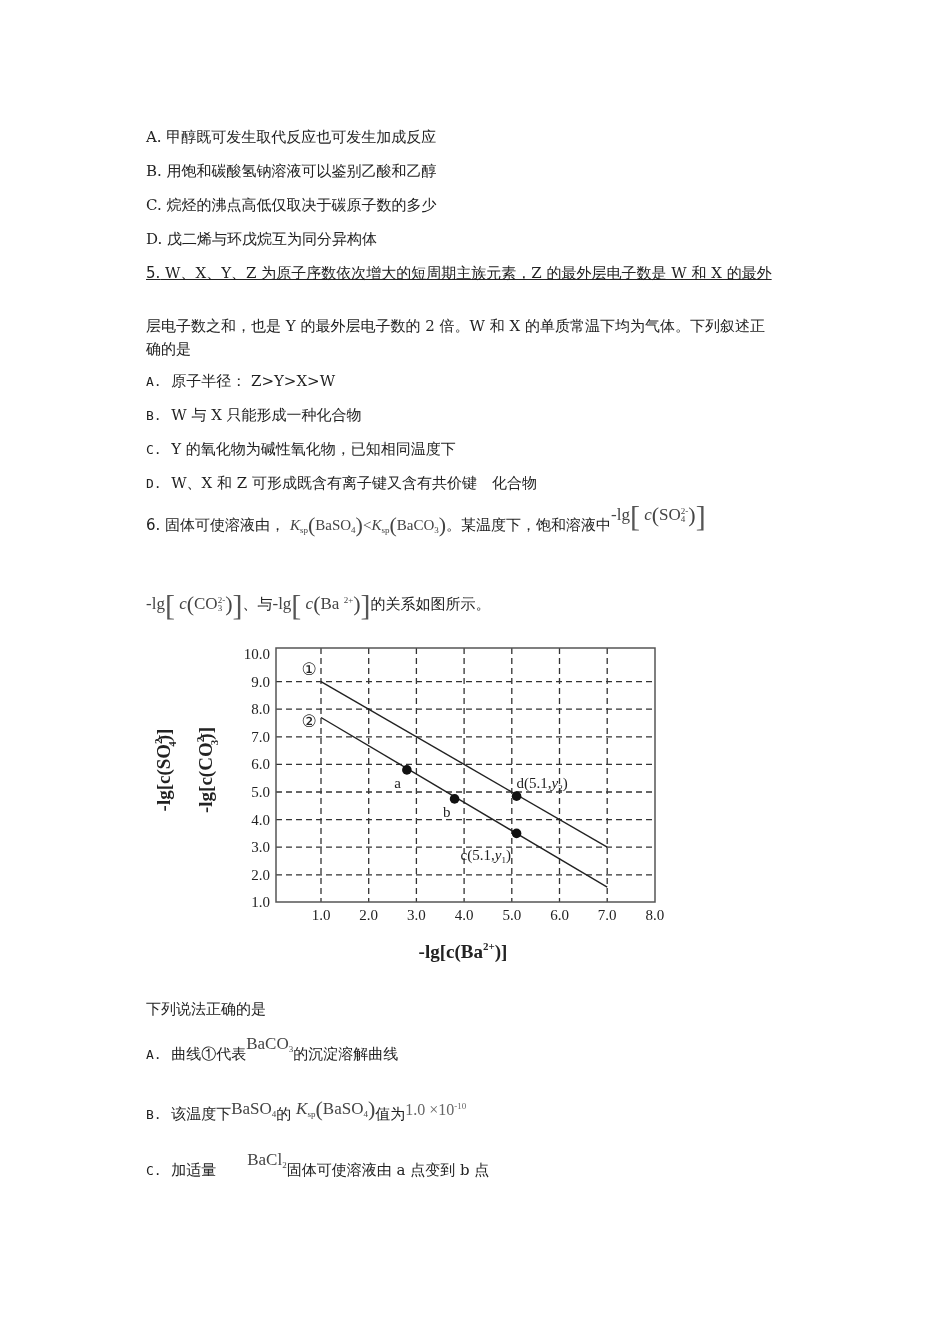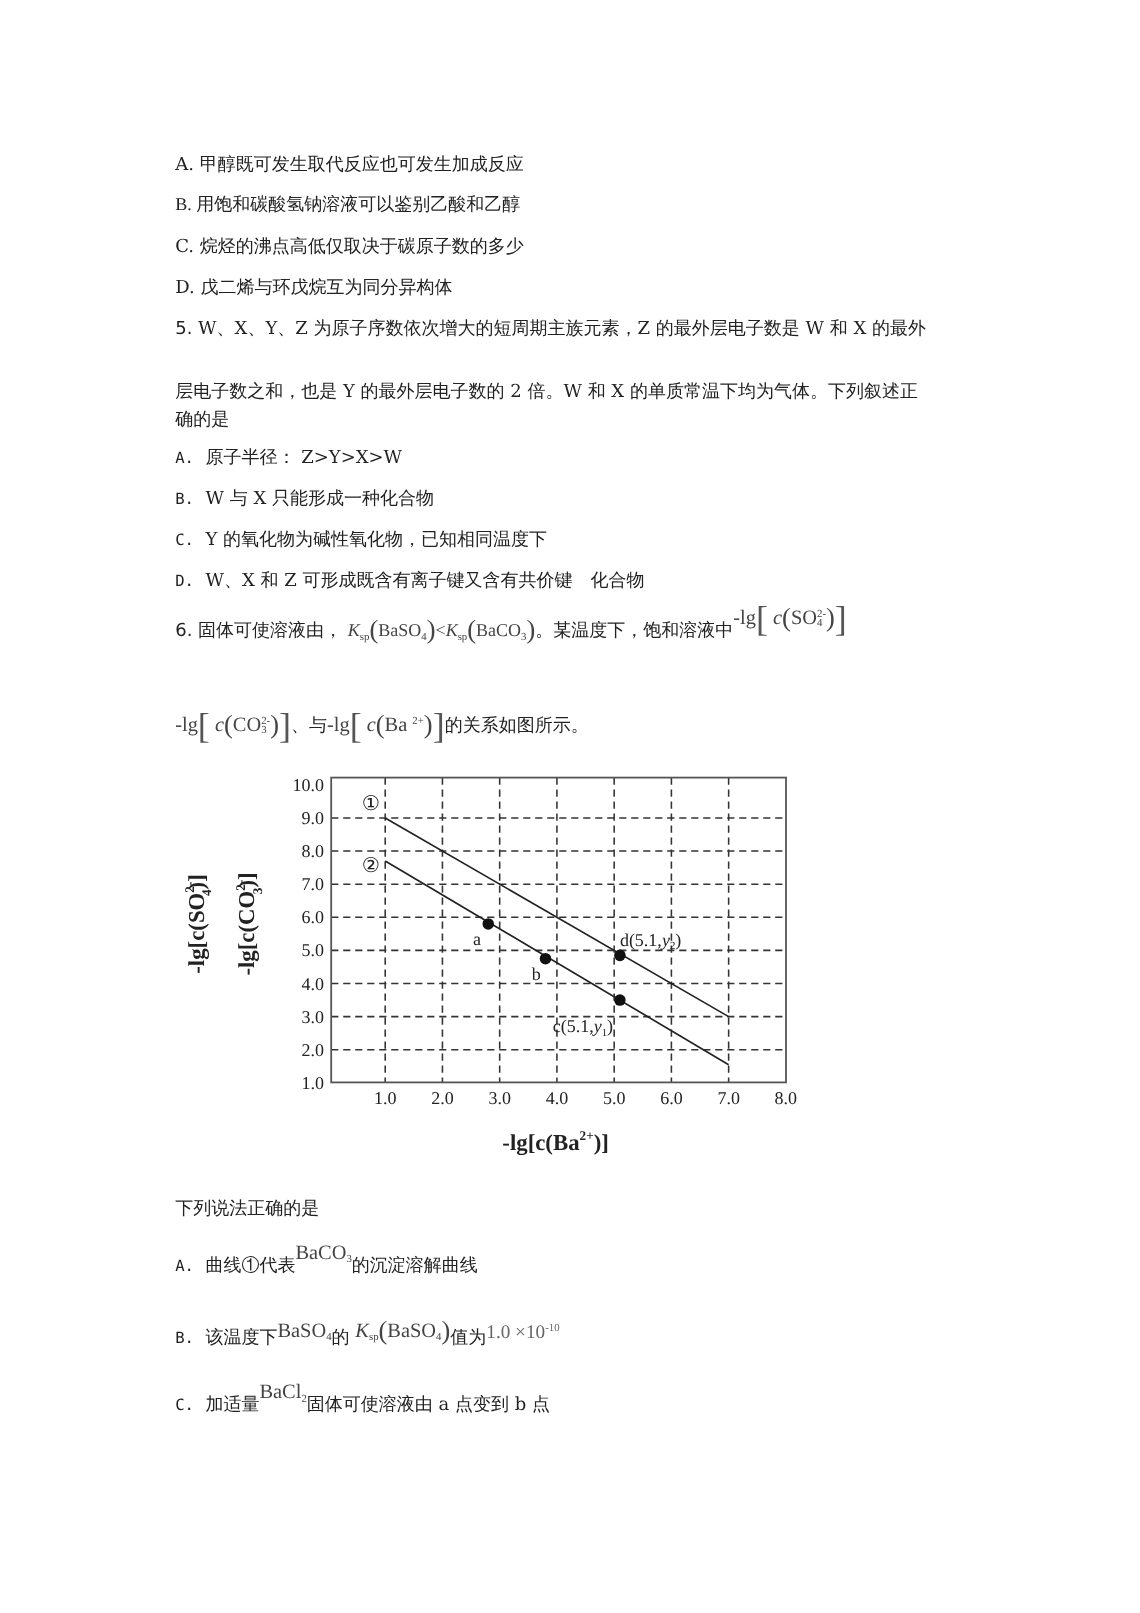--- a/index.html
+++ b/index.html
@@ -14,25 +14,25 @@
   .sup { font-size:9px; vertical-align:6px; }
   .big-paren { font-size:22px; vertical-align:-2px; }
   .bracket { font-size:30px; font-weight:lighter; color:#555; vertical-align:-6px; }
   .raised { position:relative; top:-10px; font-size:17px; }
   #chart { position:absolute; left:140px; top:635px; }
 </style>
 </head>
 <body>
 
 <div class="line" style="top:127px;">A. 甲醇既可发生取代反应也可发生加成反应</div>
-<div class="line" style="top:161px;font-family:Liberation Serif, serif;">B. 用饱和碳酸氢钠溶液可以鉴别乙酸和乙醇</div>
+<div class="line" style="top:161px;">B. 用饱和碳酸氢钠溶液可以鉴别乙酸和乙醇</div>
 <div class="line" style="top:195px;">C. 烷烃的沸点高低仅取决于碳原子数的多少</div>
 <div class="line" style="top:229px;">D. 戊二烯与环戊烷互为同分异构体</div>
 
-<div class="line" style="top:263px;">
+<div class="line" style="top:263px;text-decoration:underline;">
   <span class="qnum">5.</span><span> W、X、Y、Z 为原子序数依次增大的短周期主族元素，Z 的最外层电子数是 W 和 X 的最外</span>
 </div>
 <div class="line" style="top:301px;margin-top:15px;">层电子数之和，也是 Y 的最外层电子数的 2 倍。W 和 X 的单质常温下均为气体。下列叙述正</div>
 <div class="line" style="top:339px;">确的是</div>
 <div class="line" style="top:371px;">
   <span class="opt-mono">A.</span>&nbsp;&nbsp;<span>原子半径： Z&gt;Y&gt;X&gt;W</span>
 </div>
 <div class="line" style="top:405px;">
   <span class="opt-mono">B.</span>&nbsp;&nbsp;<span>W 与 X 只能形成一种化合物</span>
 </div>
@@ -110,25 +110,25 @@
 
   <text x="309" y="675" font-size="17" text-anchor="middle" fill="#222" font-family="DejaVu Sans, sans-serif" id="cl1">①</text>
   <text x="309" y="727" font-size="17" text-anchor="middle" fill="#222" font-family="DejaVu Sans, sans-serif" id="cl2">②</text>
 
   <text transform="translate(170,770) rotate(-90)" font-family="Liberation Serif, DejaVu Serif, serif" font-size="19" font-weight="bold" fill="#222" text-anchor="middle">-lg[c(SO<tspan font-size="11" dy="-8">2-</tspan><tspan font-size="11" dx="-12" dy="14">4</tspan><tspan dy="-6">)]</tspan></text>
   <text transform="translate(212,770) rotate(-90)" font-family="Liberation Serif, DejaVu Serif, serif" font-size="19" font-weight="bold" fill="#222" text-anchor="middle">-lg[c(CO<tspan font-size="11" dy="-8">2-</tspan><tspan font-size="11" dx="-12" dy="14">3</tspan><tspan dy="-6">)]</tspan></text>
 
   <text x="463" y="958" font-family="Liberation Serif, DejaVu Serif, serif" font-size="19" font-weight="bold" fill="#222" text-anchor="middle">-lg[c(Ba<tspan font-size="11" dy="-8">2+</tspan><tspan dy="8">)]</tspan></text>
 </svg>
 
-<div class="line" style="top:999px;font-family:Liberation Mono, monospace;">下列说法正确的是</div>
+<div class="line" style="top:999px;">下列说法正确的是</div>
 
 <div class="line" style="top:1041px; line-height:26px;">
   <span class="opt-mono">A.</span>&nbsp;&nbsp;<span>曲线①代表</span><span class="math" style="position:relative; top:-10px; font-size:17px;"><span>BaCO</span><span class="sub">3</span></span><span>的沉淀溶解曲线</span>
 </div>
 
 <div class="line" style="top:1097px; line-height:26px;">
   <span class="opt-mono">B.</span>&nbsp;&nbsp;<span>该温度下</span><span class="math" style="position:relative; top:-5px; font-size:17px;"><span>BaSO</span><span class="sub">4</span></span><span>的</span> <span class="math" style="position:relative; top:-5px; font-size:17px;"><i>K</i><span class="sub">sp</span><span class="big-paren">(</span><span>BaSO</span><span class="sub">4</span><span class="big-paren">)</span></span><span>值为</span><span class="math" style="position:relative; top:-4px; font-size:16px; color:#666;"><span>1.0 ×10</span><span class="sup">-10</span></span>
 </div>
 
 <div class="line" style="top:1157px; line-height:26px;">
-  <span class="opt-mono">C.</span>&nbsp;&nbsp;<span>加适量</span><span class="math" style="position:relative; top:-10px; font-size:17px;"><span>BaCl</span><span class="sub">2</span></span><span>固体可使溶液由 a 点变到 b 点</span>
+  <span class="opt-mono">C.</span>&nbsp;&nbsp;<span>加适量</span><span class="math" style="position:relative; top:-10px; font-size:17px;margin-left:31px;"><span>BaCl</span><span class="sub">2</span></span><span>固体可使溶液由 a 点变到 b 点</span>
 </div>
 
 </body></html>

